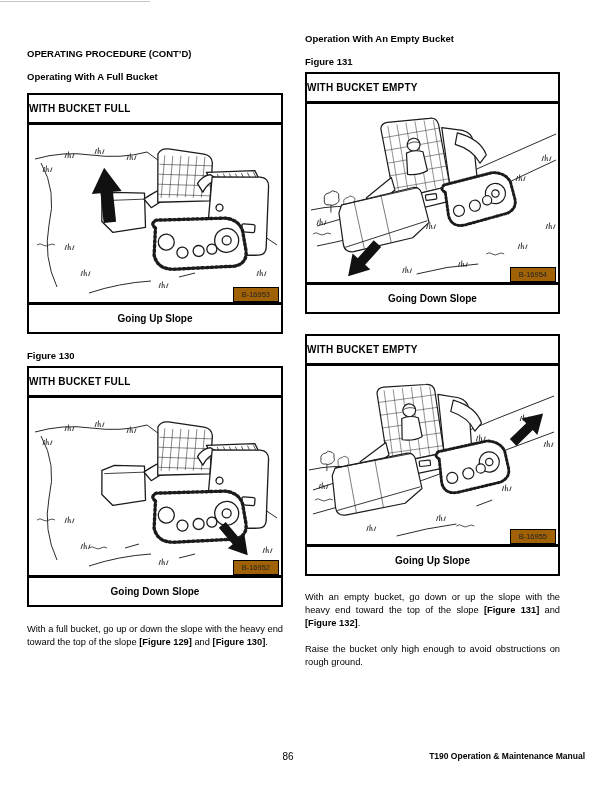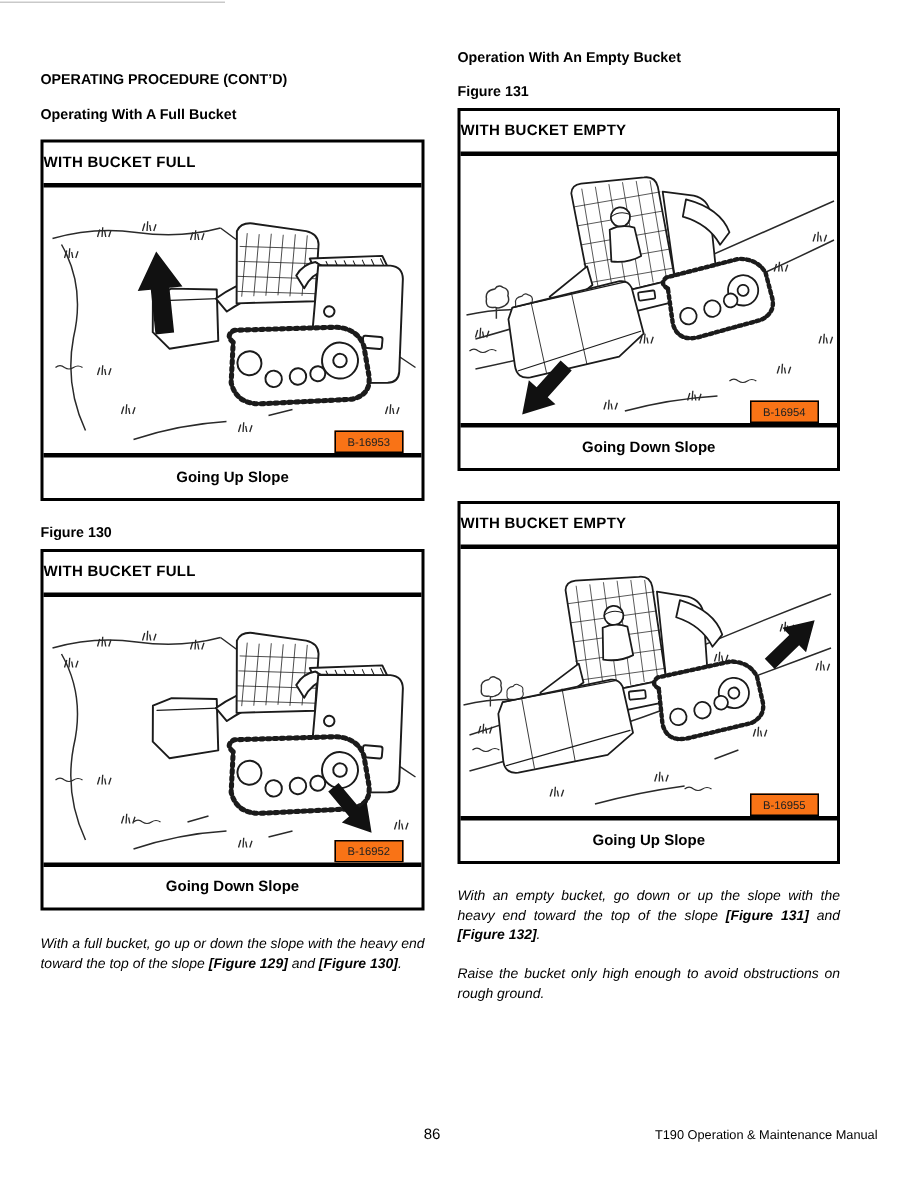--- a/index.html
+++ b/index.html
@@ -18,33 +18,33 @@
   .mb-left2{margin-bottom:16px;}
   .mb-right1{margin-bottom:20px;}
   .mb-right2{margin-bottom:15px;}
   .figure-title{
     font-weight:bold;font-size:10px;line-height:11px;
     padding:8px 0;border-bottom:3px solid #000;letter-spacing:.2px;
   }
   .figure-canvas{position:relative;border-bottom:3px solid #000;overflow:hidden;}
   .figure-canvas > svg{display:block;width:100%;height:100%;}
   .photo-id{
-    position:absolute;right:12px;bottom:0;background:#f97316;border:1px solid #000;
+    position:absolute;right:2px;bottom:0;background:#a16207;border:1px solid #000;
     font-size:7.5px;line-height:9px;padding:2px 8px;color:#222;
   }
   .figure-caption{text-align:center;font-weight:bold;font-size:10px;line-height:11px;padding:8px 0;}
-  .body-text{font-size:9.3px;line-height:13px;text-align:justify;margin:0 0 13px 0;font-style:italic;}
+  .body-text{font-size:9.3px;line-height:13px;text-align:justify;margin:0 0 13px 0;}
   .body-text b{font-weight:bold;}
   #footer{position:absolute;left:0;top:751px;width:612px;height:14px;}
   #footer .page-number{
     position:absolute;left:256px;width:64px;text-align:center;
     font-size:10px;font-weight:normal;
   }
   #footer .manual-title{
-    position:absolute;right:27px;font-size:8.5px;font-weight:normal;
+    position:absolute;right:27px;font-size:8.5px;font-weight:bold;
   }
   .scan-line{position:absolute;top:1px;left:0;width:150px;height:1px;background:#c9c9c9;}
   .ink{stroke:#1b1b1b;fill:#ffffff;stroke-width:1.3;stroke-linejoin:round;stroke-linecap:round;}
 </style>
 </head>
 <body>
 
 <svg width="0" height="0" style="position:absolute" aria-hidden="true">
   <defs>
     <g id="arrow">

